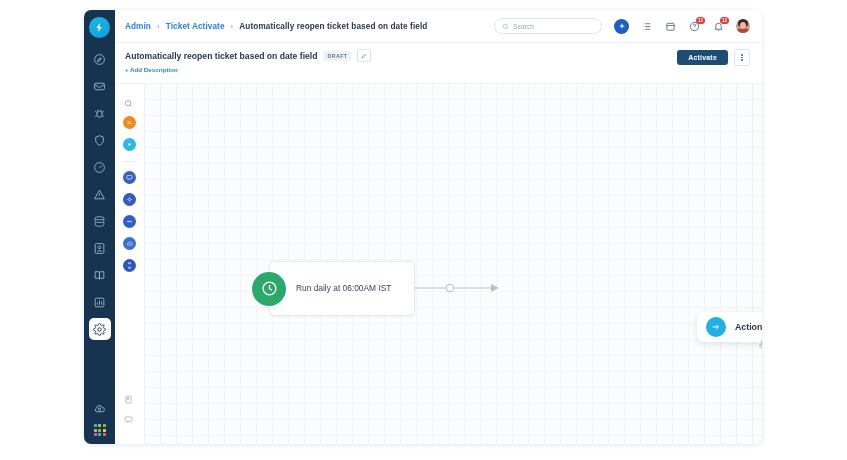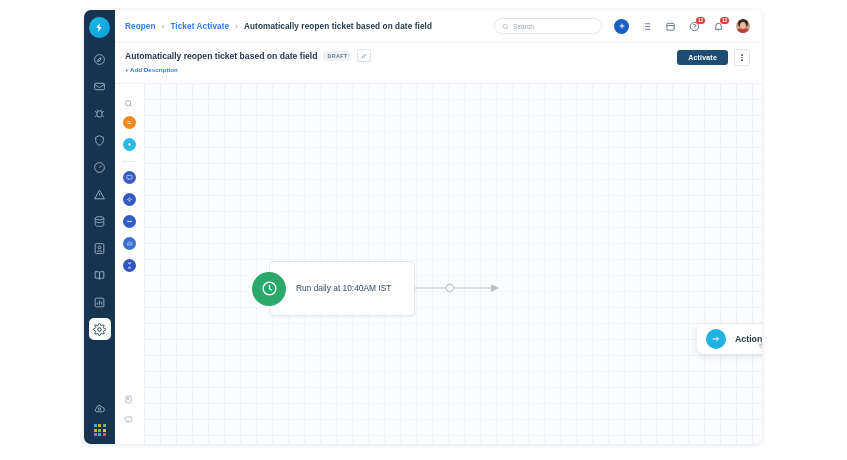--- a/index.html
+++ b/index.html
@@ -150,21 +150,21 @@
   }
   .node-icon svg{width:17px;height:17px;}
   .node-text{font-size:8.4px;color:#37485c;line-height:13px;padding-left:26px;padding-right:10px;}
 
   #trigger-node{left:124px;top:177px;width:144px;height:53px;}
   #condition-node{left:349px;top:177px;width:148px;height:53px;}
 
   .connector{position:absolute;left:266px;top:196px;width:90px;height:16px;z-index:2;}
 
   .action-card{
-    position:absolute;left:552px;top:240px;width:95px;height:30px;background:#fff;
+    position:absolute;left:552px;top:228px;width:95px;height:30px;background:#fff;
     border-radius:7px;box-shadow:0 2px 7px rgba(30,50,80,.13);
     display:flex;align-items:center;padding-left:9px;z-index:4;text-align:center;
   }
   .action-icon{
     width:20px;height:20px;border-radius:50%;background:#21b0e2;color:#fff;
     display:flex;align-items:center;justify-content:center;flex:0 0 auto;
   }
   .action-icon svg{width:10px;height:10px;}
   .action-label{font-size:8.8px;font-weight:bold;color:#27384d;margin-left:9px;}
   .cursor{position:absolute;left:614px;top:255px;width:11px;height:13px;z-index:6;}
@@ -269,21 +269,21 @@
           <i style="background:#2bb3e8"></i>
           <i style="background:#e2605f"></i>
       </div>
     </div>
   </div>
 
   <div class="main">
 
     <div class="topbar">
       <div class="crumbs">
-        <span class="crumb-link">Reopen</span>
+        <span class="crumb-link">Admin</span>
         <span class="crumb-sep">›</span>
         <span class="crumb-link">Ticket Activate</span>
         <span class="crumb-sep">›</span>
         <span class="crumb-current">Automatically reopen ticket based on date field</span>
       </div>
 
       <div class="top-right">
         <div class="search">
           <svg viewBox="0 0 24 24" fill="none" stroke="currentColor" stroke-width="2.2">
               <circle cx="11" cy="11" r="7"></circle>
@@ -437,21 +437,21 @@
           <path d="M80 4 L88 8 L80 12 Z" fill="#b9c2cc"></path>
         </svg>
 
         <div class="node" id="trigger-node">
           <div class="node-icon" style="background:#2aa96a">
             <svg viewBox="0 0 24 24" fill="none" stroke="#fff" stroke-width="1.9">
                 <circle cx="12" cy="12" r="9"></circle>
                 <path d="M12 7v5.3l3.4 2"></path>
               </svg>
           </div>
-          <div class="node-text">Run daily at 10:40AM IST</div>
+          <div class="node-text">Run daily at 06:00AM IST</div>
         </div>
 
 
         <div class="action-card">
           <div class="action-icon">
             <svg viewBox="0 0 24 24" fill="none" stroke="#fff" stroke-width="2.4">
                 <path d="M4 12h13M13 7l5 5-5 5"></path>
               </svg>
           </div>
           <span class="action-label">Action</span>

